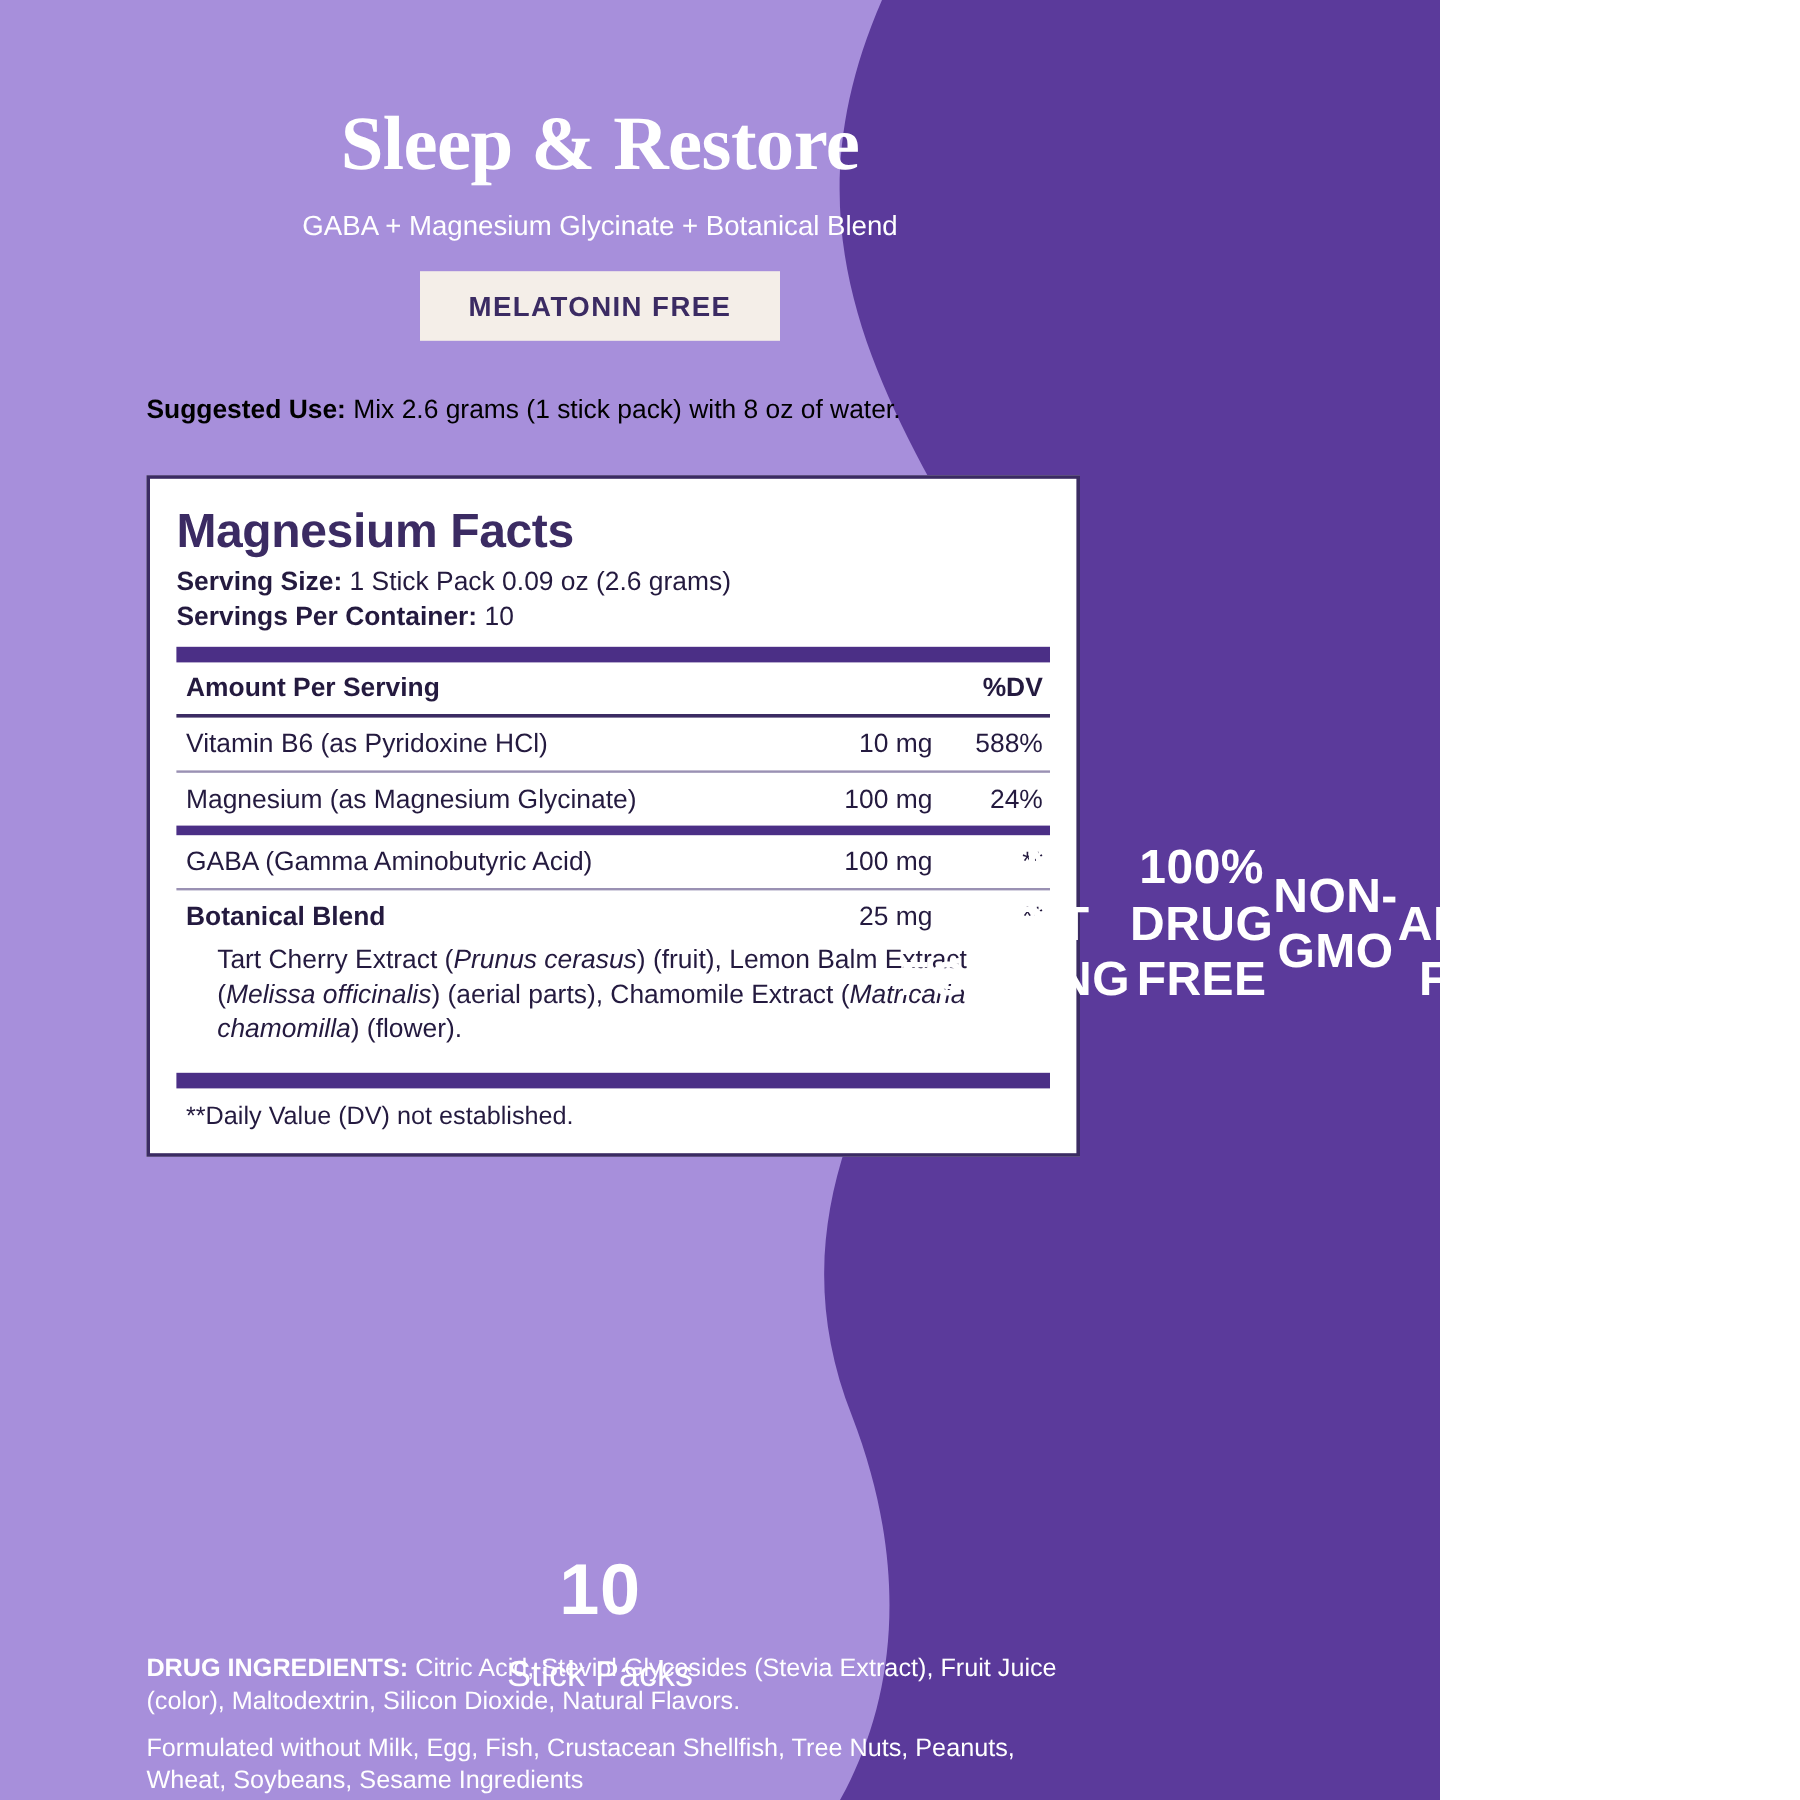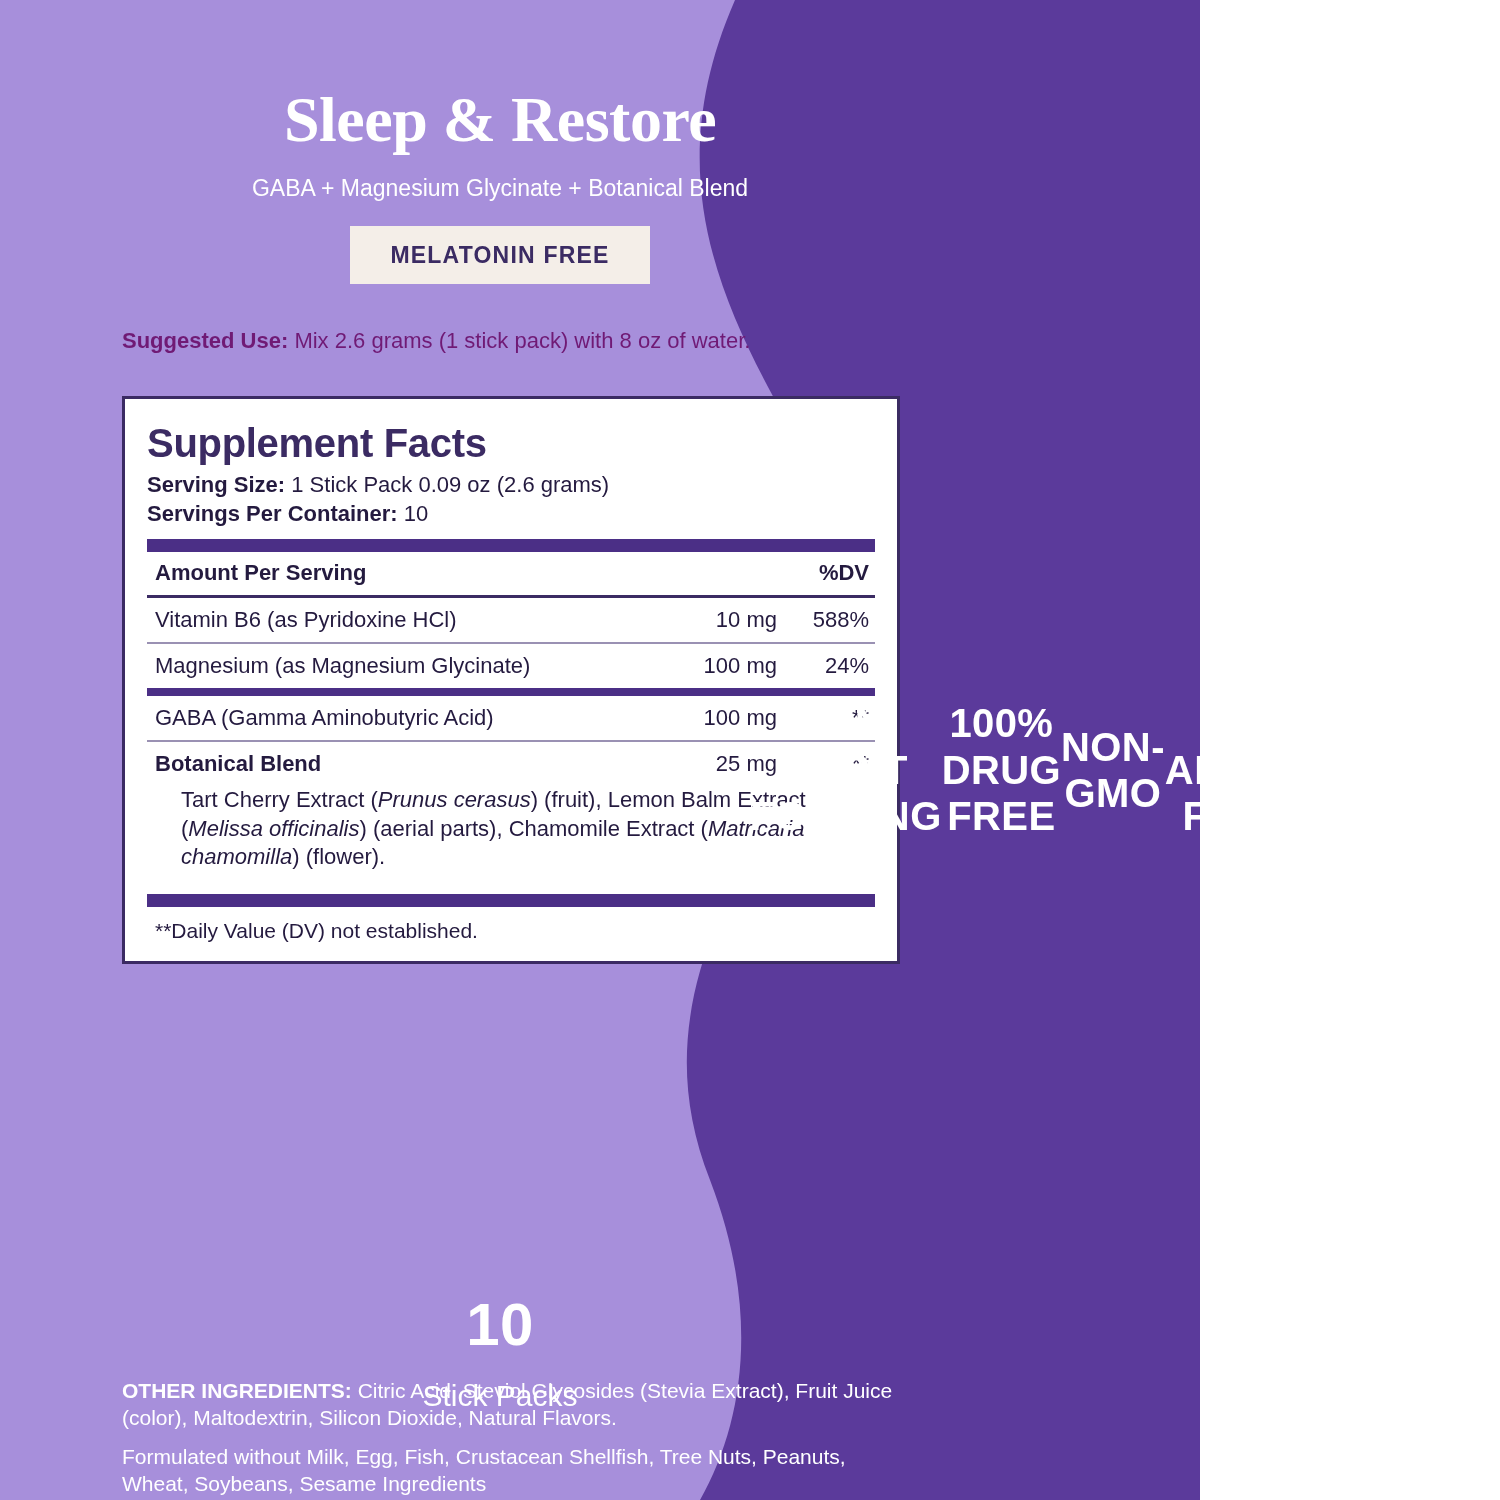--- a/index.html
+++ b/index.html
@@ -69,21 +69,21 @@
   #badge {
     display: inline-block;
     background: #f4eee8;
     color: #3b2b63;
     font-weight: bold;
     font-size: 23px;
     letter-spacing: 1.2px;
     padding: 16px 40px 15px 40px;
   }
   #suggested {
-    color: #701a75;
+    color: #000000;
     font-size: 22px;
     margin: 44px 0 0 122px;
     width: 760px;
   }
   #suggested b { font-weight: bold; }
 
   
   #facts {
     position: absolute;
     left: 122px;
@@ -170,21 +170,21 @@
       <b>Suggested Use:</b><span> Mix 2.6 grams (1 stick pack) with 8 oz of water.</span>
     </div>
 
     <div id="count-wrap">
       <div id="count-num">10</div>
       <div id="count-label">Stick Packs</div>
     </div>
   </div>
 
   <div id="facts">
-    <div id="facts-title">Supplement Facts</div>
+    <div id="facts-title">Magnesium Facts</div>
     <div class="facts-line">
       <b>Serving Size:</b><span> 1 Stick Pack 0.09 oz (2.6 grams)</span>
     </div>
     <div class="facts-line">
       <b>Servings Per Container:</b><span> 10</span>
     </div>
 
     <div class="bar-thick"></div>
 
     <div class="row head">
@@ -226,21 +226,21 @@
       <span>Tart Cherry Extract (</span><i>Prunus cerasus</i><span>) (fruit), Lemon Balm Extract (</span><i>Melissa officinalis</i><span>) (aerial parts), Chamomile Extract (</span><i>Matricaria chamomilla</i><span>) (flower).</span>
     </div>
 
     <div class="bar-thick"></div>
 
     <div id="dv-note">**Daily Value (DV) not established.</div>
   </div>
 
   <div id="below">
     <div id="other-ing">
-      <b>OTHER INGREDIENTS:</b><span> Citric Acid, Steviol Glycosides (Stevia Extract), Fruit Juice (color), Maltodextrin, Silicon Dioxide, Natural Flavors.</span>
+      <b>DRUG INGREDIENTS:</b><span> Citric Acid, Steviol Glycosides (Stevia Extract), Fruit Juice (color), Maltodextrin, Silicon Dioxide, Natural Flavors.</span>
     </div>
     <div id="formulated">Formulated without Milk, Egg, Fish, Crustacean Shellfish, Tree Nuts, Peanuts, Wheat, Soybeans, Sesame Ingredients</div>
 
   </div>
 
   <div id="right-panel">
     <div class="claim">NON-HABIT<br>FORMING</div>
     <div class="claim">100%<br>DRUG FREE</div>
     <div class="claim">NON-GMO</div>
     <div class="claim">NO<br>ARTIFICIAL<br>FLAVORS</div>

